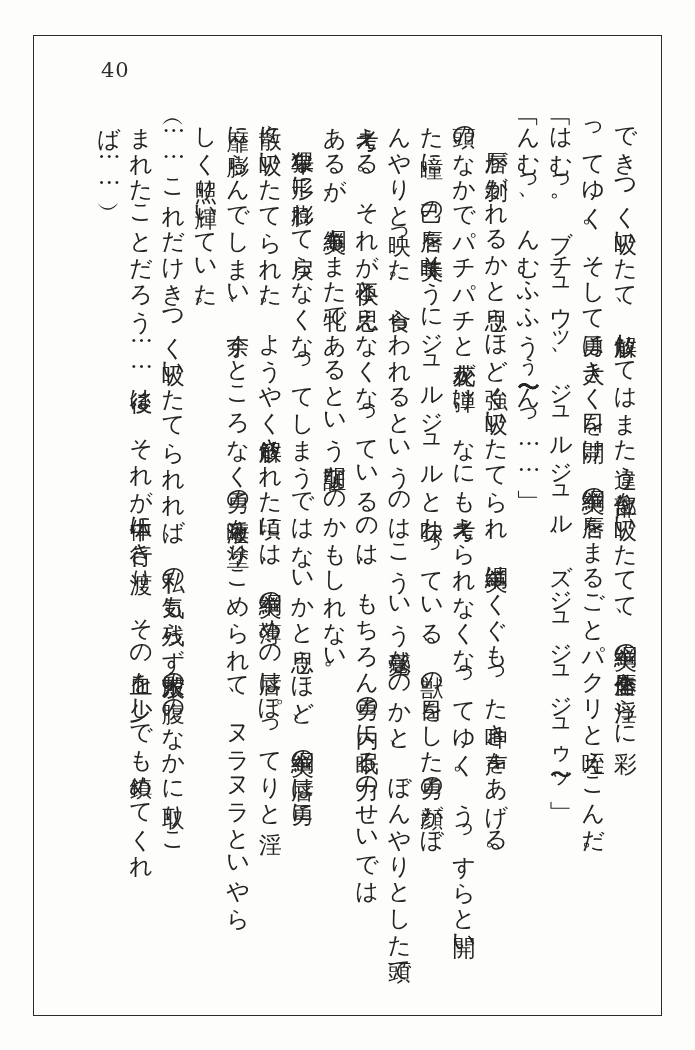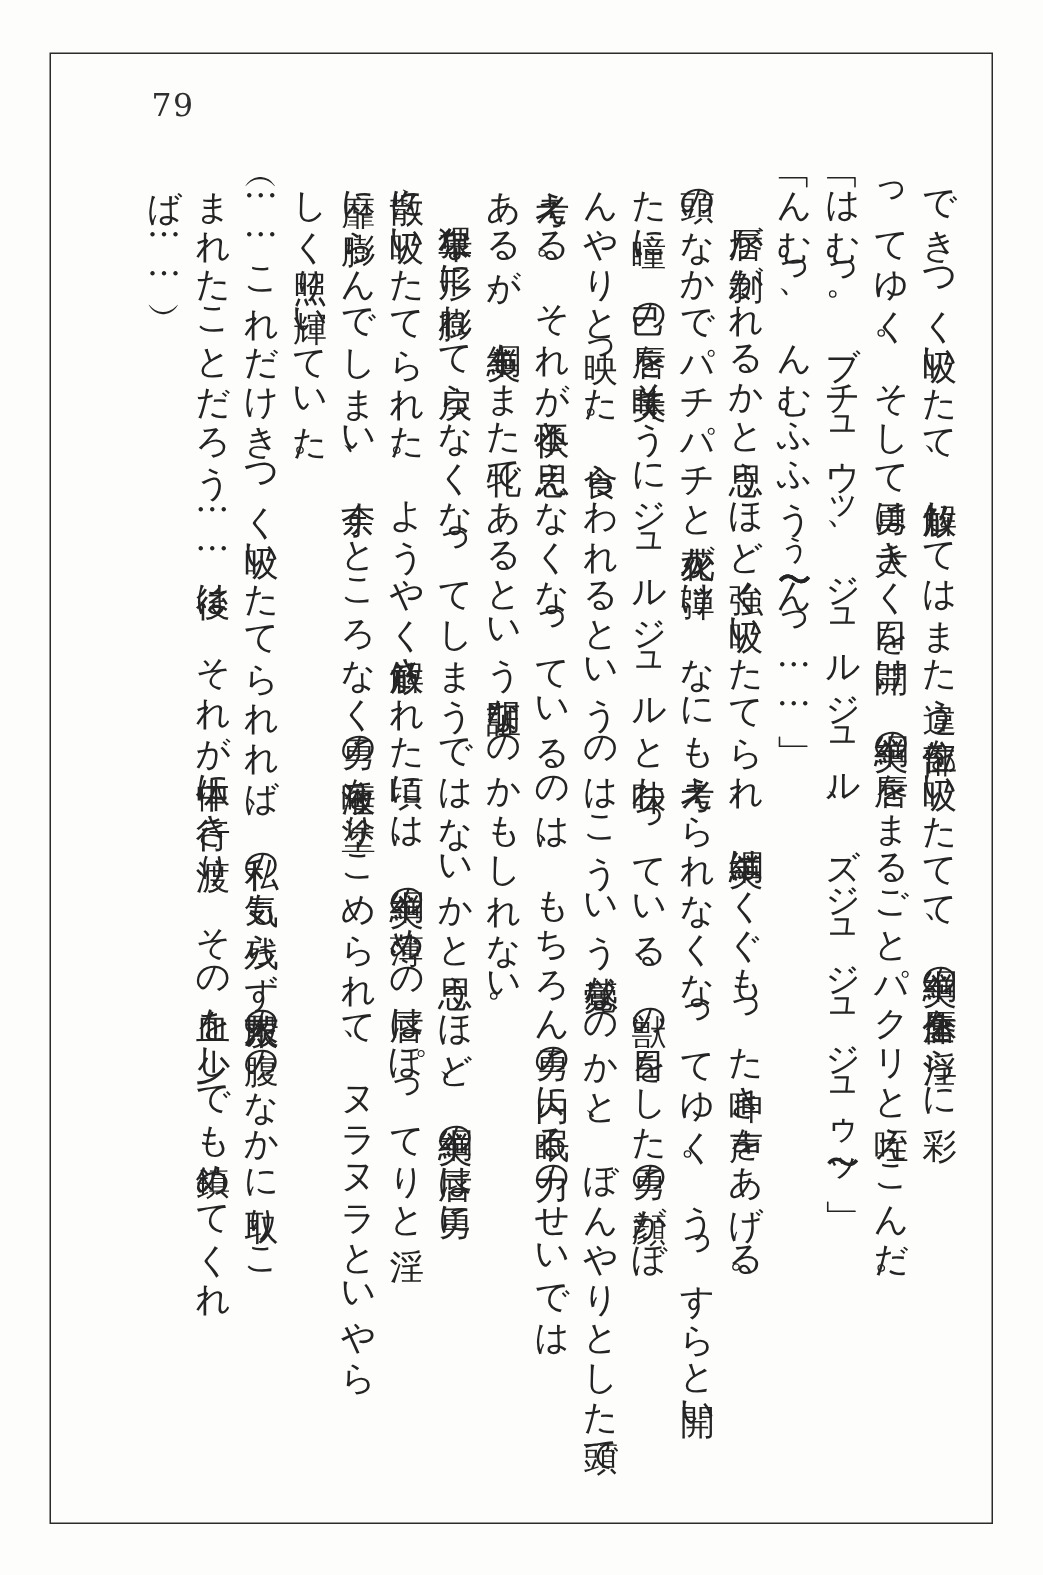--- a/index.html
+++ b/index.html
@@ -56,21 +56,21 @@
     text-align: start;
   }
 </style>
 </head>
 <body>
 
 <div class="page">
 
   <div class="frame"></div>
 
-  <div class="page-number">79</div>
+  <div class="page-number">40</div>
 
   <div class="text-block">
     <p>できつく吸いたて、解放してはまた違う部位を吸いたてて、美綱の唇全体を淫らに彩
 ってゆく。そして勇は大きく口を開け、美綱の唇をまるごとパクリと咥えこんだ。</p>
     <p>「はむっ。ブチュウッ、ジュルジュル、ズジュジュジュゥ〜ッ」</p>
     <p>「んむっ、んむふふうぅ〜〜〜んっ……」</p>
     <p>　唇が剝がれるかと思うほど強く吸いたてられ、美綱はくぐもった呻き声をあげる。
 頭のなかでパチパチと火花が弾け、なにも考えられなくなってゆく。うっすらと開い
 た瞳に、己の唇を美味そうにジュルジュルと味わっている、獣の目をした勇の顔がぼ
 んやりと映った。食らわれるというのはこういう感覚なのかと、ぼんやりとした頭で

